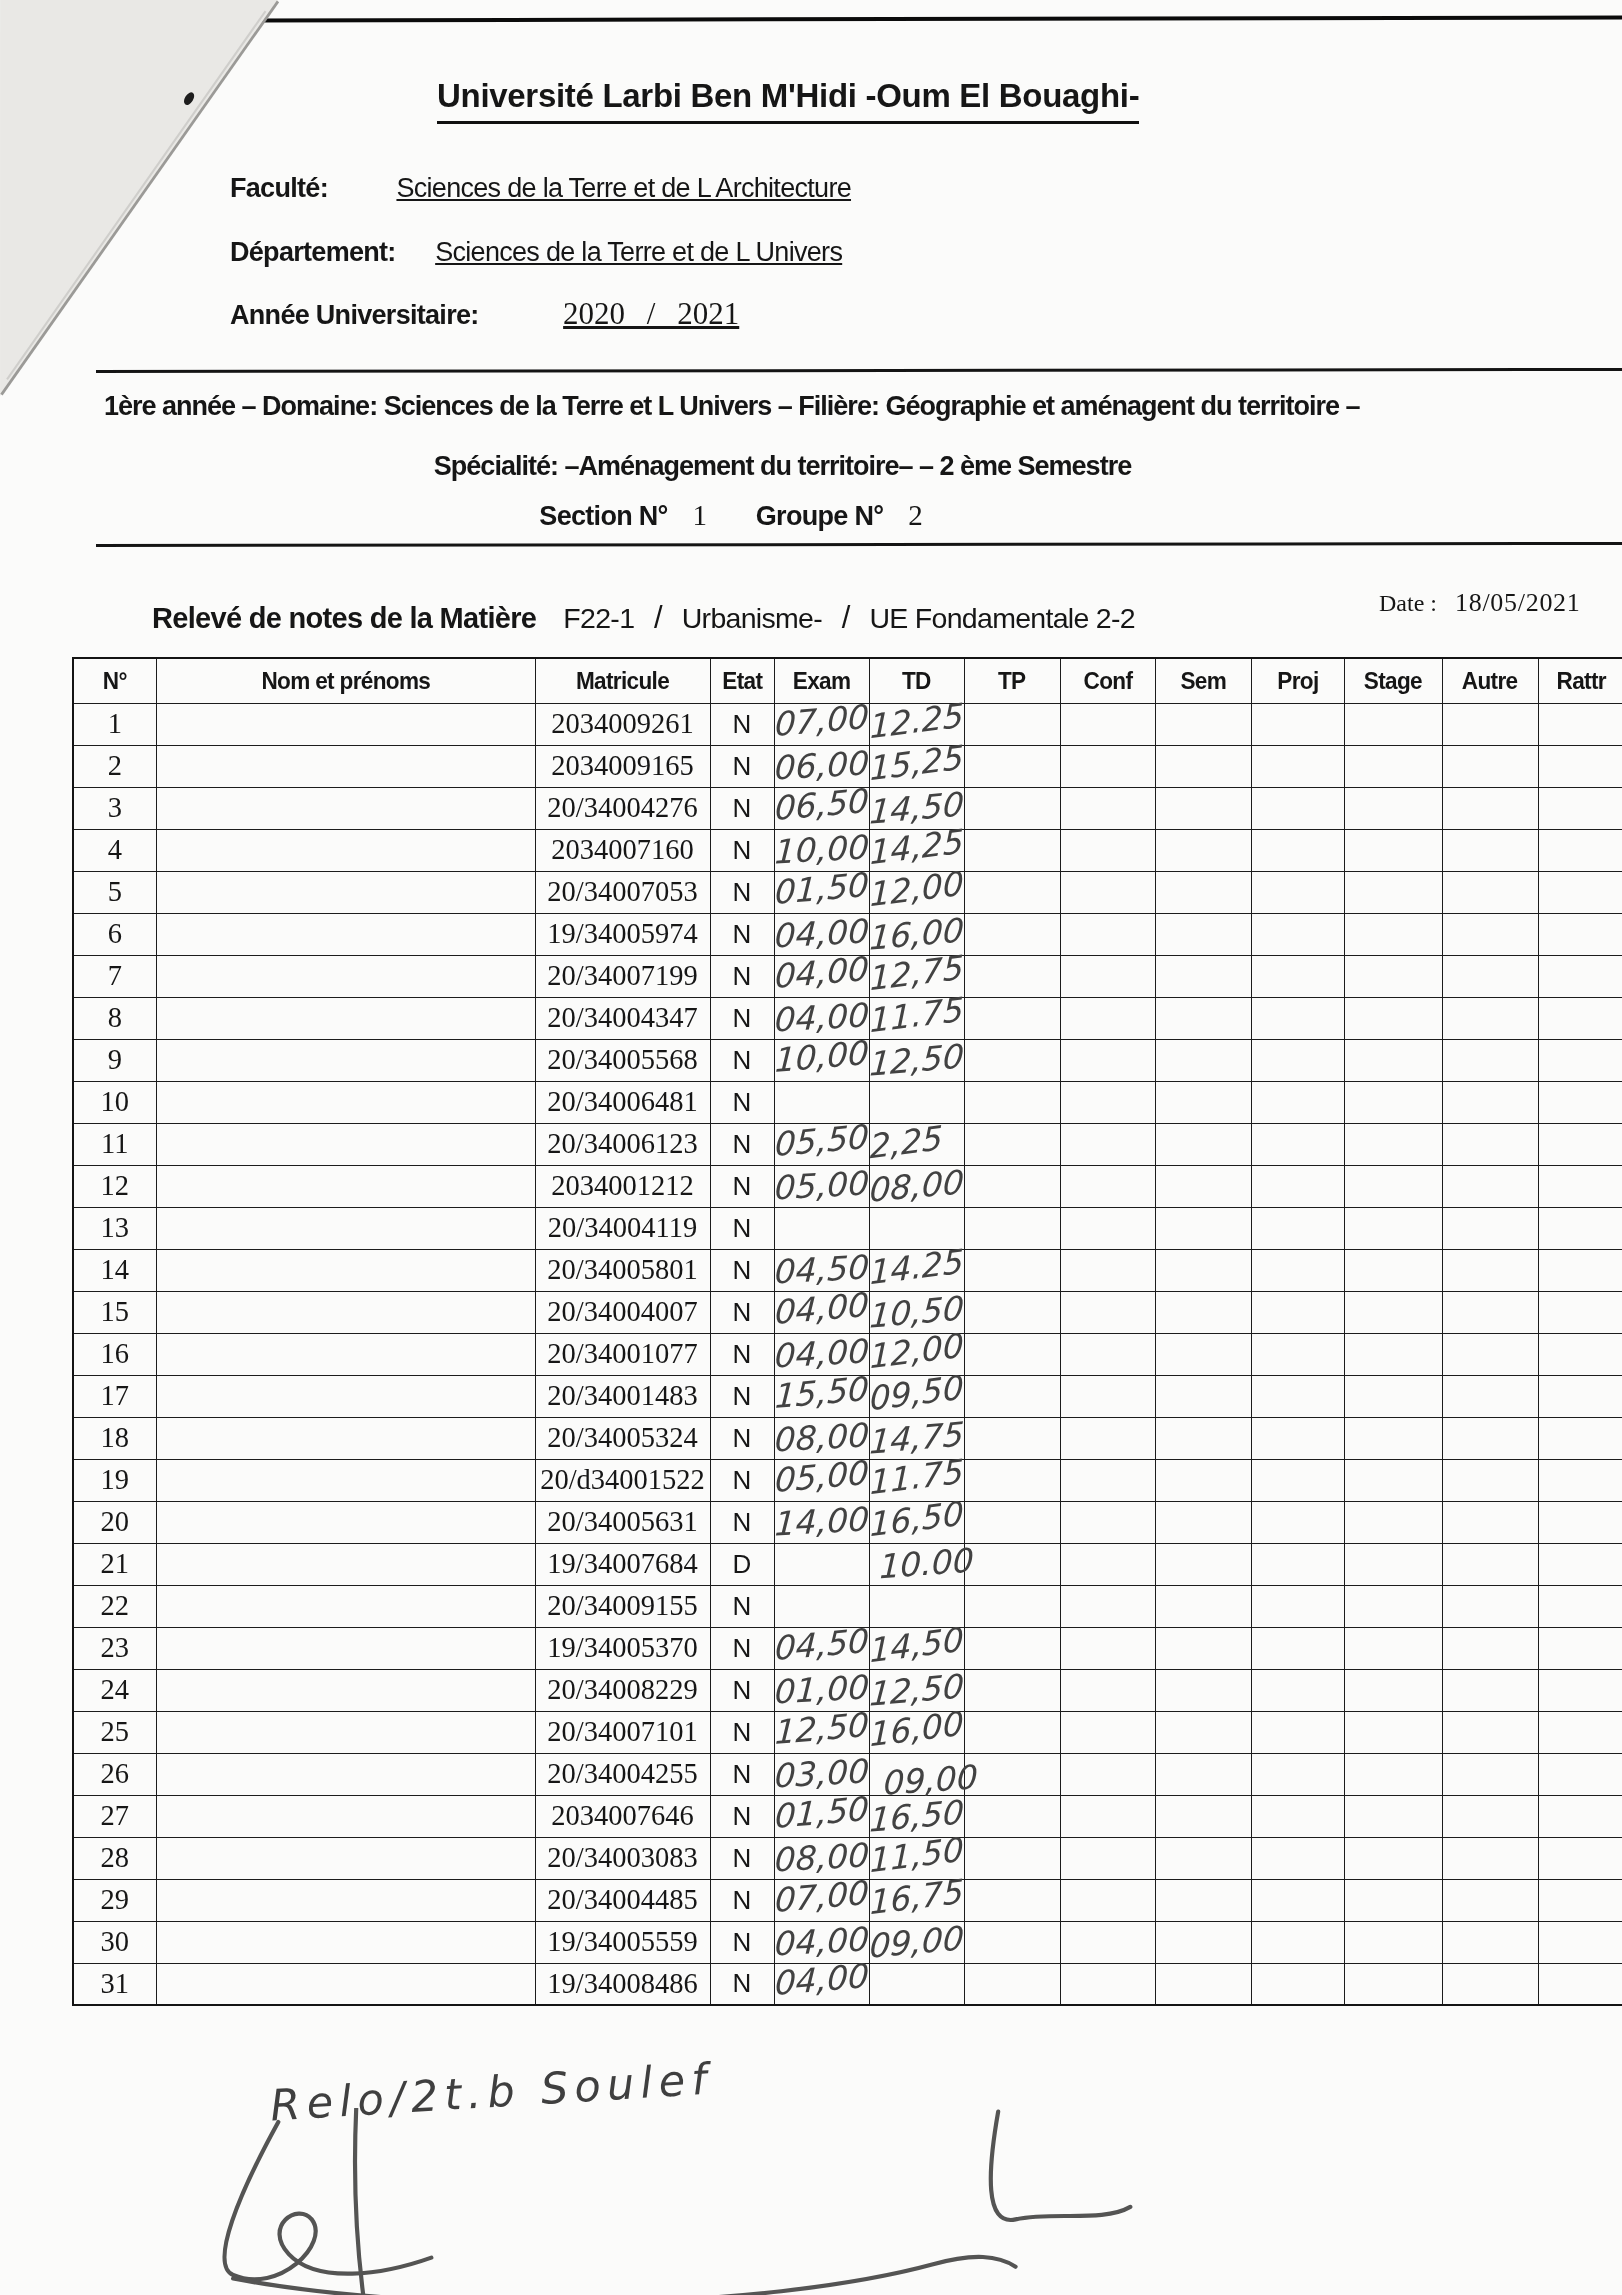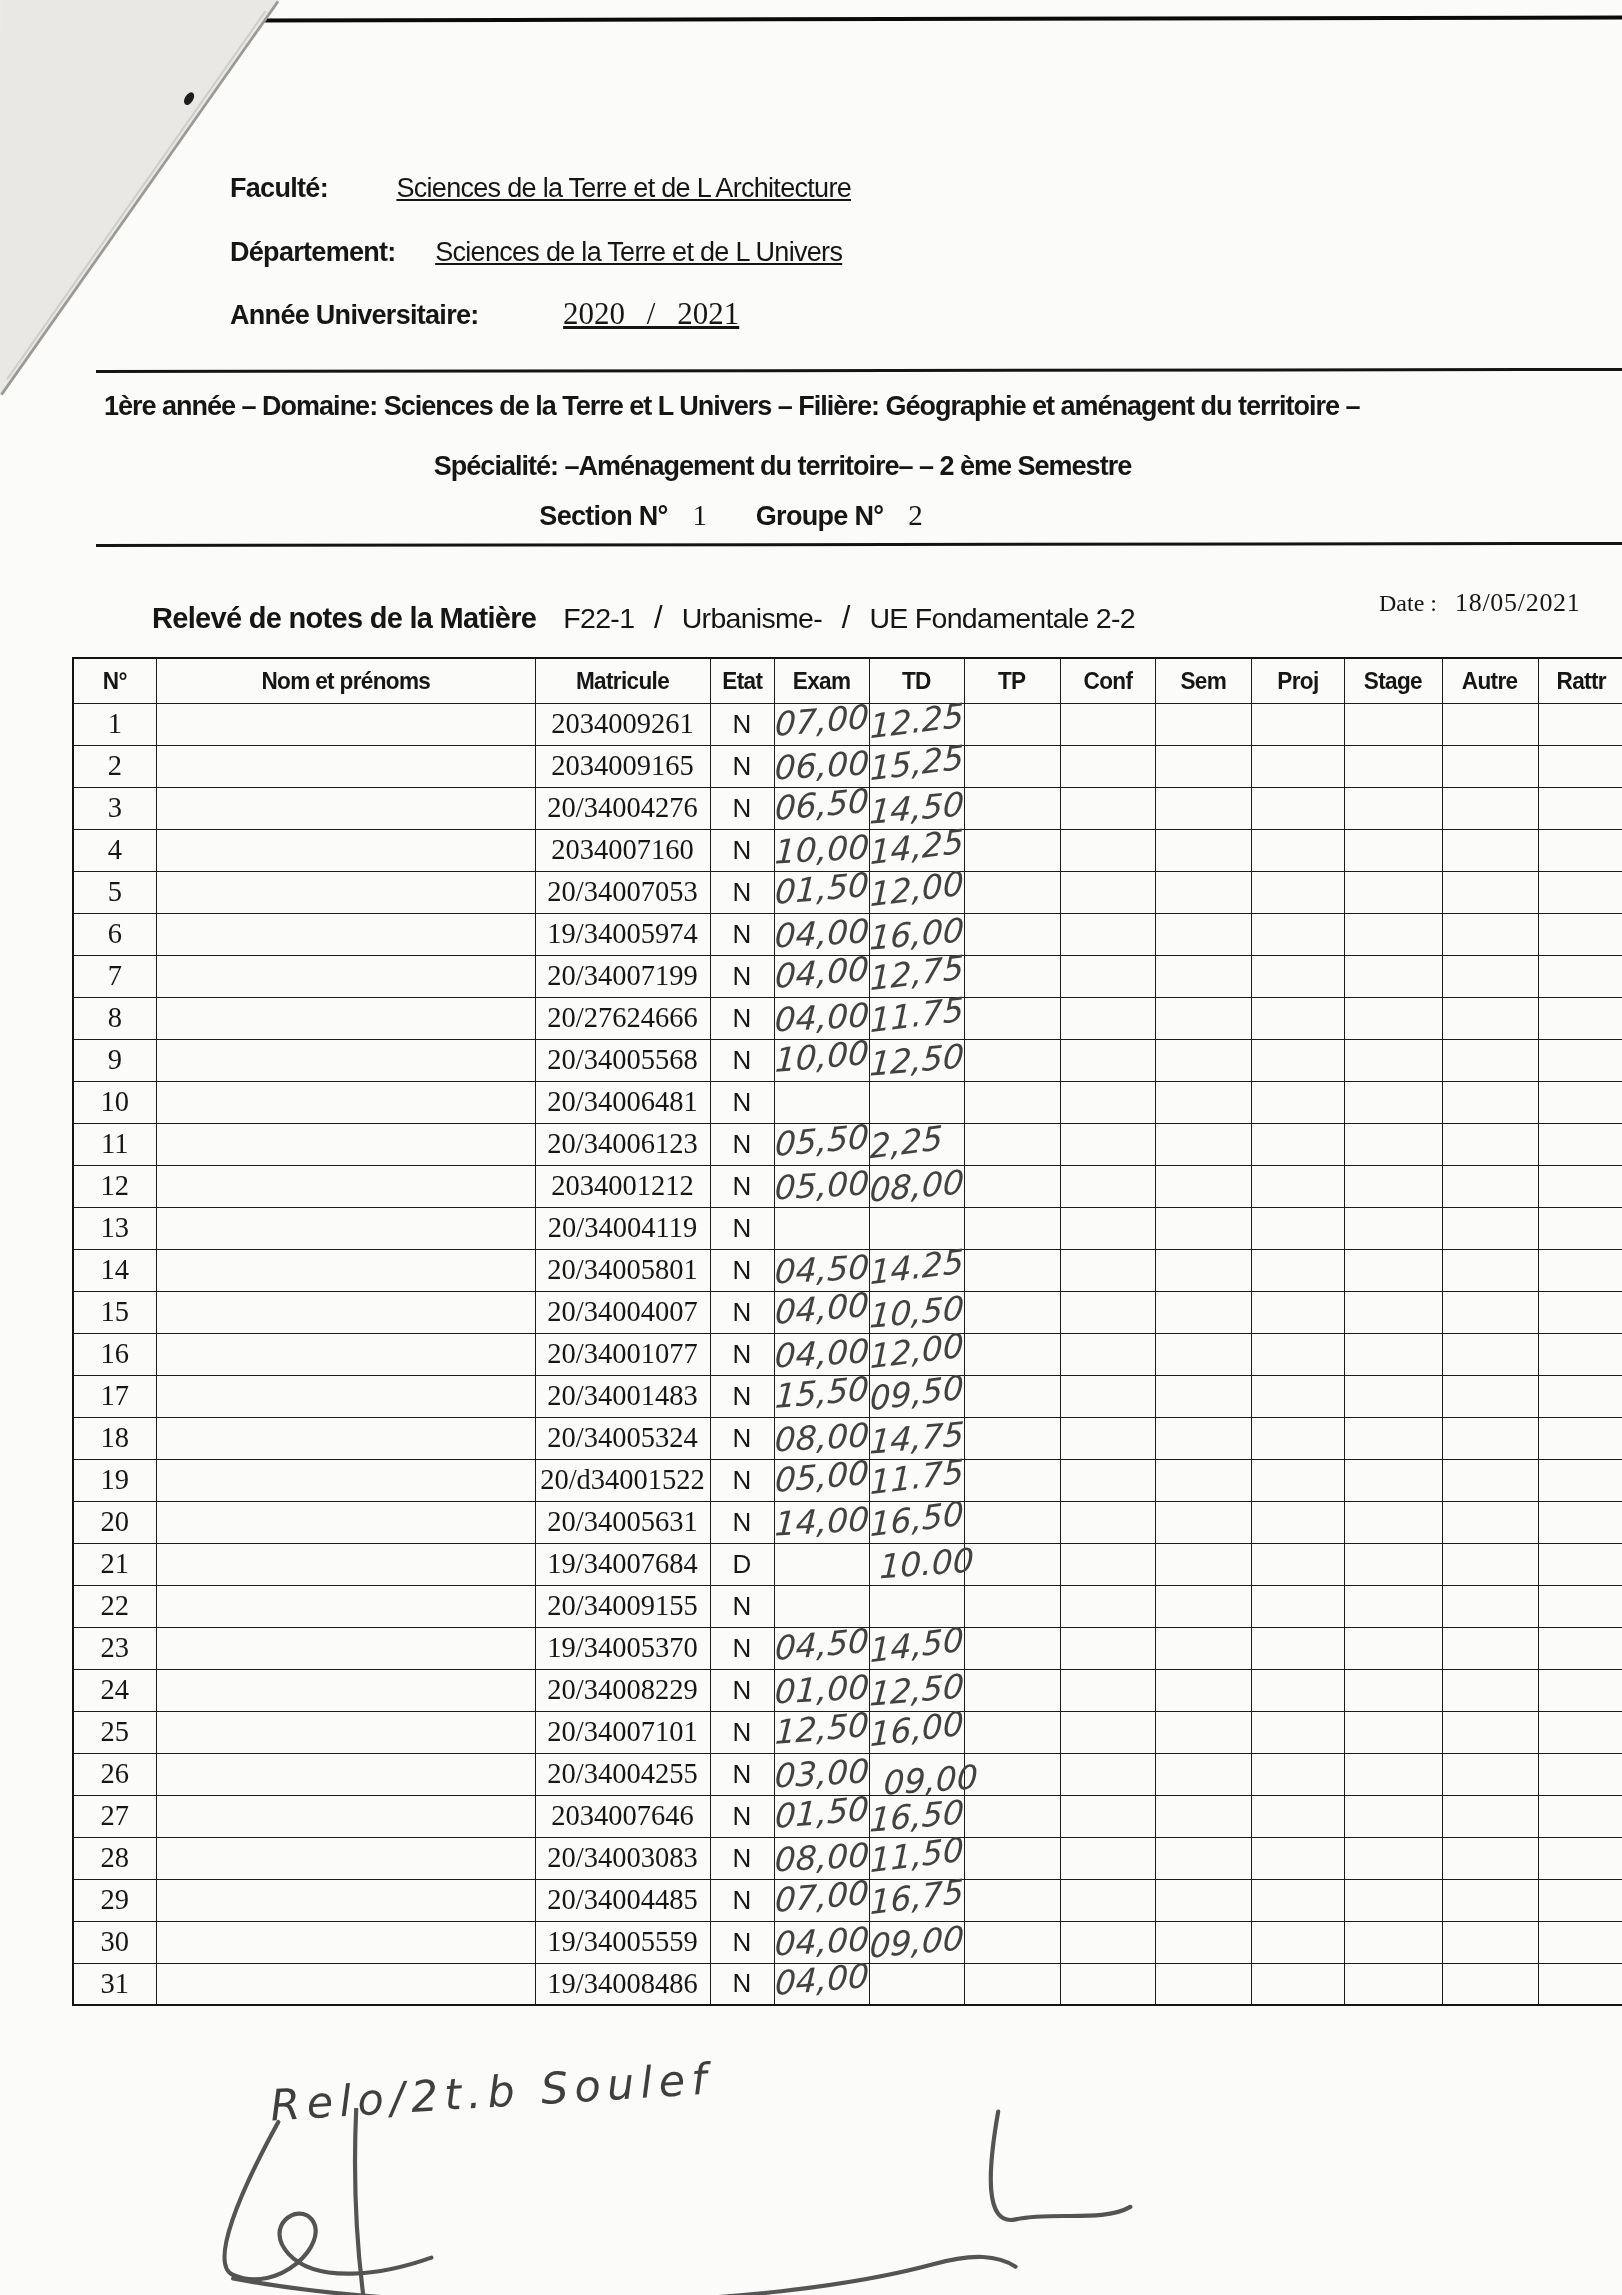--- a/index.html
+++ b/index.html
@@ -98,20 +98,21 @@
 <div class="page">
 
   <svg class="corner-svg" width="292" height="403" viewBox="0 0 420 580">
     <polygon points="0,0 400,0 0,570" fill="#e9e8e5"></polygon>
     <line x1="400" y1="2" x2="2" y2="568" stroke="#9b9a97" stroke-width="4"></line>
     <line x1="382" y1="16" x2="10" y2="546" stroke="#cfcecb" stroke-width="3"></line>
     <ellipse cx="272" cy="142" rx="6" ry="10" transform="rotate(32 272 142)" fill="#1d1d1d"></ellipse>
   </svg>
   <div class="topline"></div>
 
+  <div class="title">Université Larbi Ben M'Hidi -Oum El Bouaghi-</div>
 
   <div class="hline faculte">
     <span class="lbl">Faculté:</span>
     <span class="val">Sciences de la Terre et de L Architecture</span>
   </div>
   <div class="hline departement">
     <span class="lbl">Département:</span>
     <span class="val">Sciences de la Terre et de L Univers</span>
   </div>
   <div class="hline annee">
@@ -280,21 +281,21 @@
       <td class="c7"></td>
       <td class="c8"></td>
       <td class="c9"></td>
       <td class="c10"></td>
       <td class="c11"></td>
       <td class="c12"></td>
     </tr>
         <tr>
       <td class="c0">8</td>
       <td class="c1"></td>
-      <td class="c2">20/27624666</td>
+      <td class="c2">20/34004347</td>
       <td class="c3">N</td>
       <td class="c4"><span class="hw">04,00</span></td>
       <td class="c5"><span class="hw">11.75</span></td>
       <td class="c6"></td>
       <td class="c7"></td>
       <td class="c8"></td>
       <td class="c9"></td>
       <td class="c10"></td>
       <td class="c11"></td>
       <td class="c12"></td>

